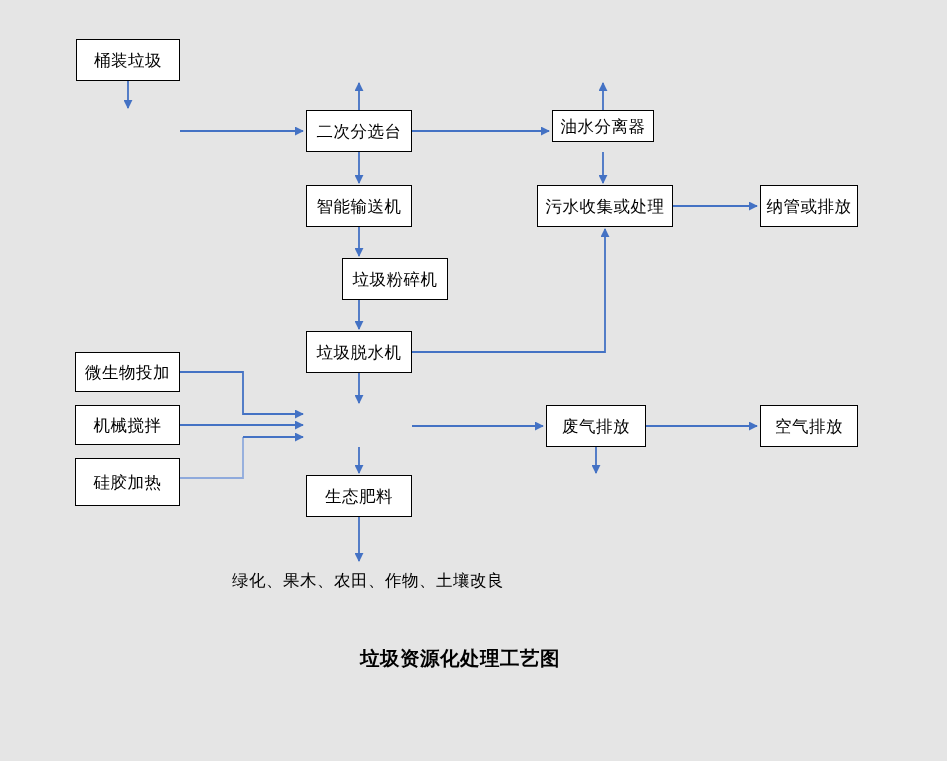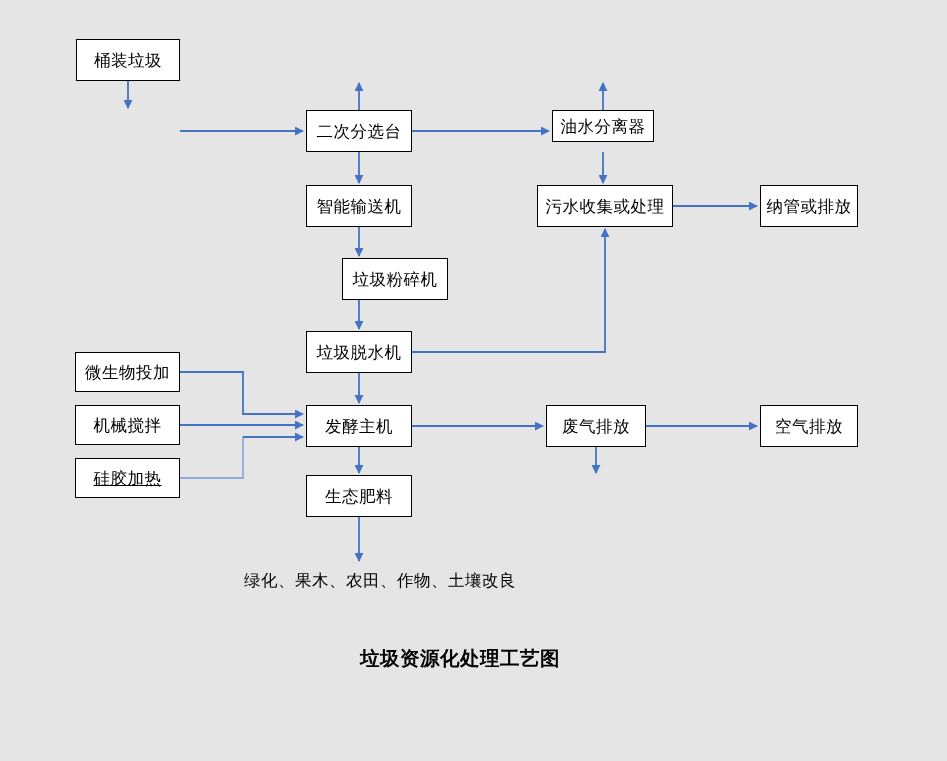--- a/index.html
+++ b/index.html
@@ -141,28 +141,27 @@
   <div class="node" style="left:760px; top:185px; width:98px;  height:42px;">纳管或排放</div>
 
   <div class="node" style="left:306px; top:258px; width:106px; height:42px;margin-left:36px;">垃圾粉碎机</div>
 
   <div class="node" style="left:306px; top:331px; width:106px; height:42px;">垃圾脱水机</div>
 
   <div class="node" style="left:75px;  top:352px; width:105px; height:40px;">微生物投加</div>
 
   <div class="node" style="left:75px;  top:405px; width:105px; height:40px;text-align:center;">机械搅拌</div>
 
-  <div class="node" style="left:75px;  top:458px; width:105px; height:40px;text-decoration:underline;">硅胶加热</div>
+  <div class="node" style="left:75px;  top:458px; width:105px; height:48px;">硅胶加热</div>
 
-  <div class="node" style="left:306px; top:405px; width:106px; height:42px;">发酵主机</div>
 
   <div class="node" style="left:546px; top:405px; width:100px; height:42px;">废气排放</div>
 
   <div class="node" style="left:760px; top:405px; width:98px;  height:42px;">空气排放</div>
 
 
   <div class="node" style="left:306px; top:475px; width:106px; height:42px;">生态肥料</div>
 
-  <div class="caption" style="left:232px; top:570px;margin-left:12px;">绿化、果木、农田、作物、土壤改良</div>
+  <div class="caption" style="left:232px; top:570px;">绿化、果木、农田、作物、土壤改良</div>
 
   <div class="title" style="left:360px; top:645px;">垃圾资源化处理工艺图</div>
 
 </div>
 
 </body></html>

